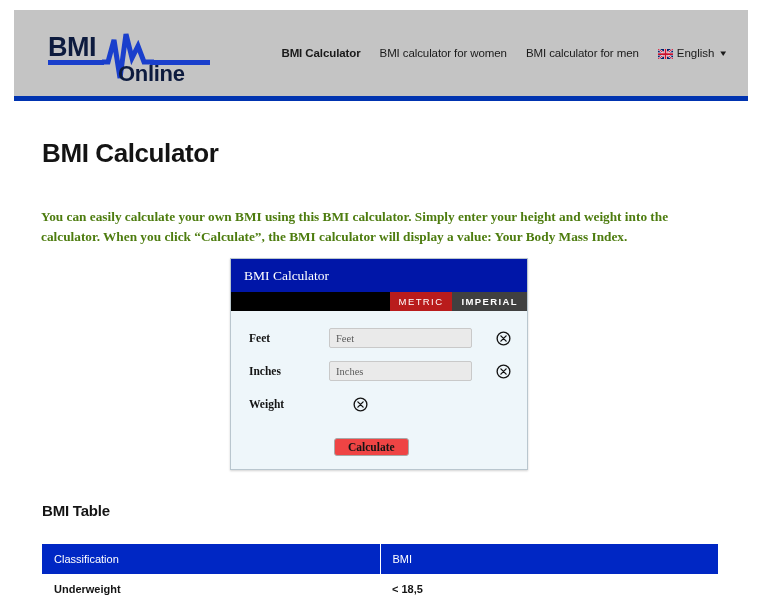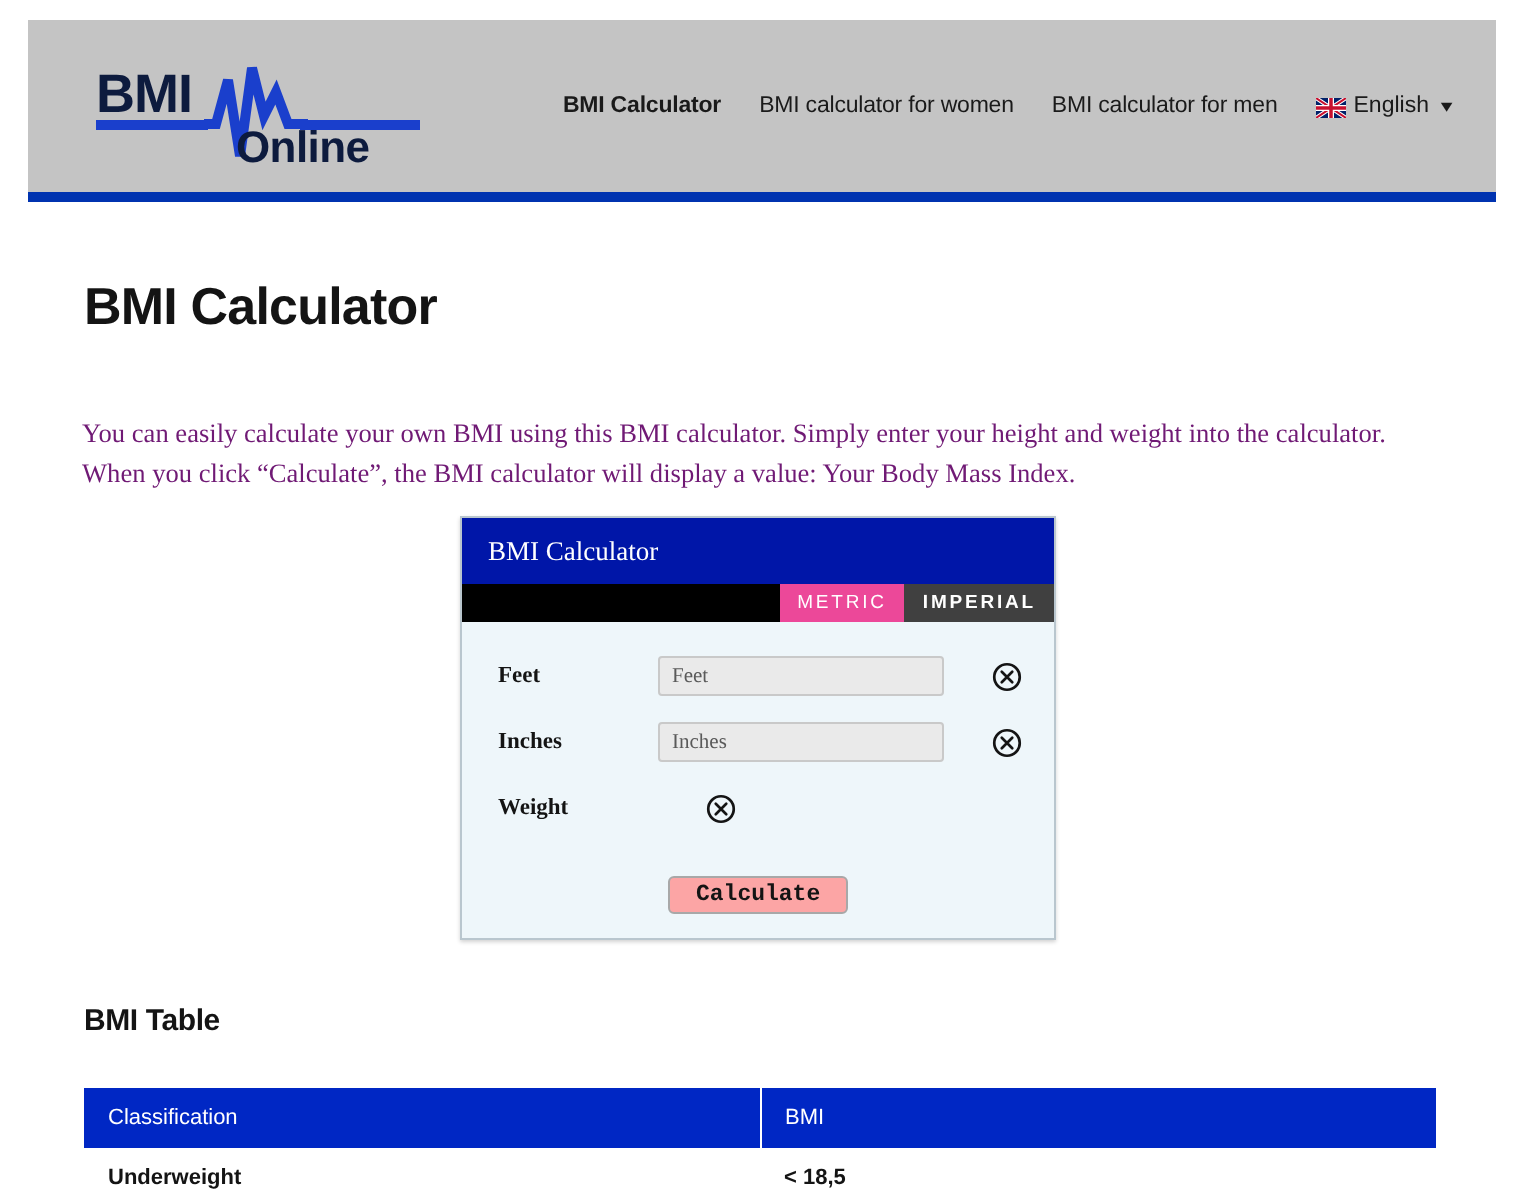--- a/index.html
+++ b/index.html
@@ -95,22 +95,22 @@
     color: #141414;
     letter-spacing: -0.4px;
   }
   .intro {
     position: absolute;
     left: 41px; top: 88px;
     width: 652px;
     font-family: "Liberation Serif", serif;
     font-size: 13.3px;
     line-height: 20px;
-    color: #701a75;
-    font-weight: normal;
+    color: #4d7c0f;
+    font-weight: bold;
   }
 
   
   .calc-wrap {
     position: absolute;
     left: 230px; top: 152px;
     width: 298px; height: 212px;
     background: #eef6fa;
     border: 1px solid #b9c6ce;
     box-shadow: 0 1px 2px rgba(0,0,0,0.18);
@@ -134,21 +134,21 @@
   .tab {
     font-size: 9.5px;
     letter-spacing: 1.4px;
     color: #ffffff;
     display: flex;
     align-items: center;
     justify-content: center;
     padding: 0 9px;
     cursor: pointer;
   }
-  .tab.metric { background: #ec4899; }
+  .tab.metric { background: #b91c1c; }
   .tab.imperial { background: #404040; font-weight: bold; }
 
   .calc-body { padding: 14px 0 0 0; }
   .field-row {
     display: flex;
     align-items: center;
     height: 26px;
     margin-bottom: 7px;
     padding-left: 18px;
   }
@@ -176,24 +176,24 @@
     margin-left: 24px;
     width: 15px; height: 15px;
     cursor: pointer;
     display: block;
   }
   .calc-footer {
     padding-top: 13px;
     padding-left: 103px;
   }
   .calc-btn {
-    background: #fca5a5;
+    background: #ef4444;
     border: 1px solid #a8a8a8;
     border-radius: 3px;
-    font-family: Liberation Mono, monospace;
+    font-family: Liberation Serif, serif;
     font-size: 11.5px;
     font-weight: bold;
     color: #141414;
     padding: 2px 13px;
     cursor: pointer;
   }
 
   
   h2.table-title {
     margin: 0;

